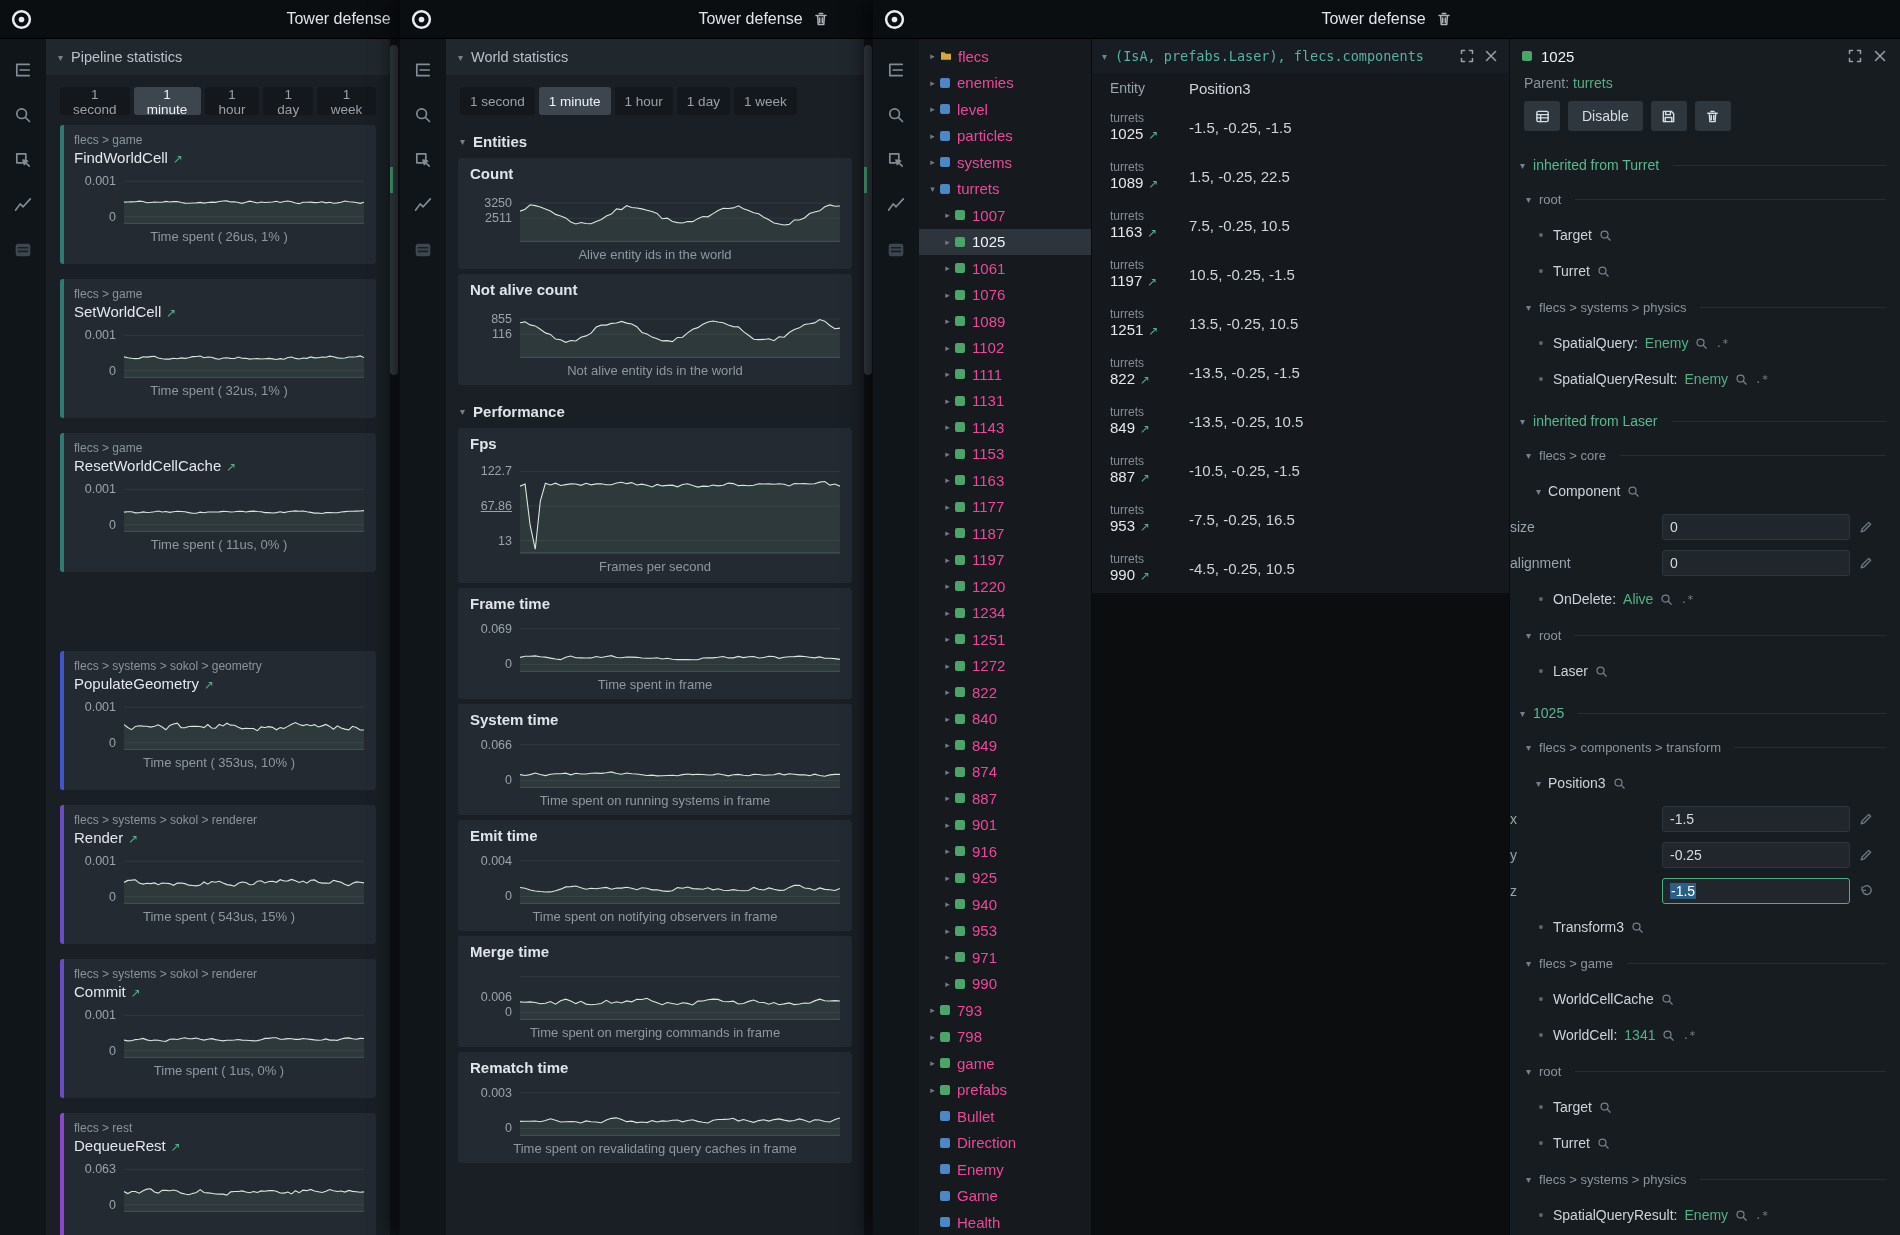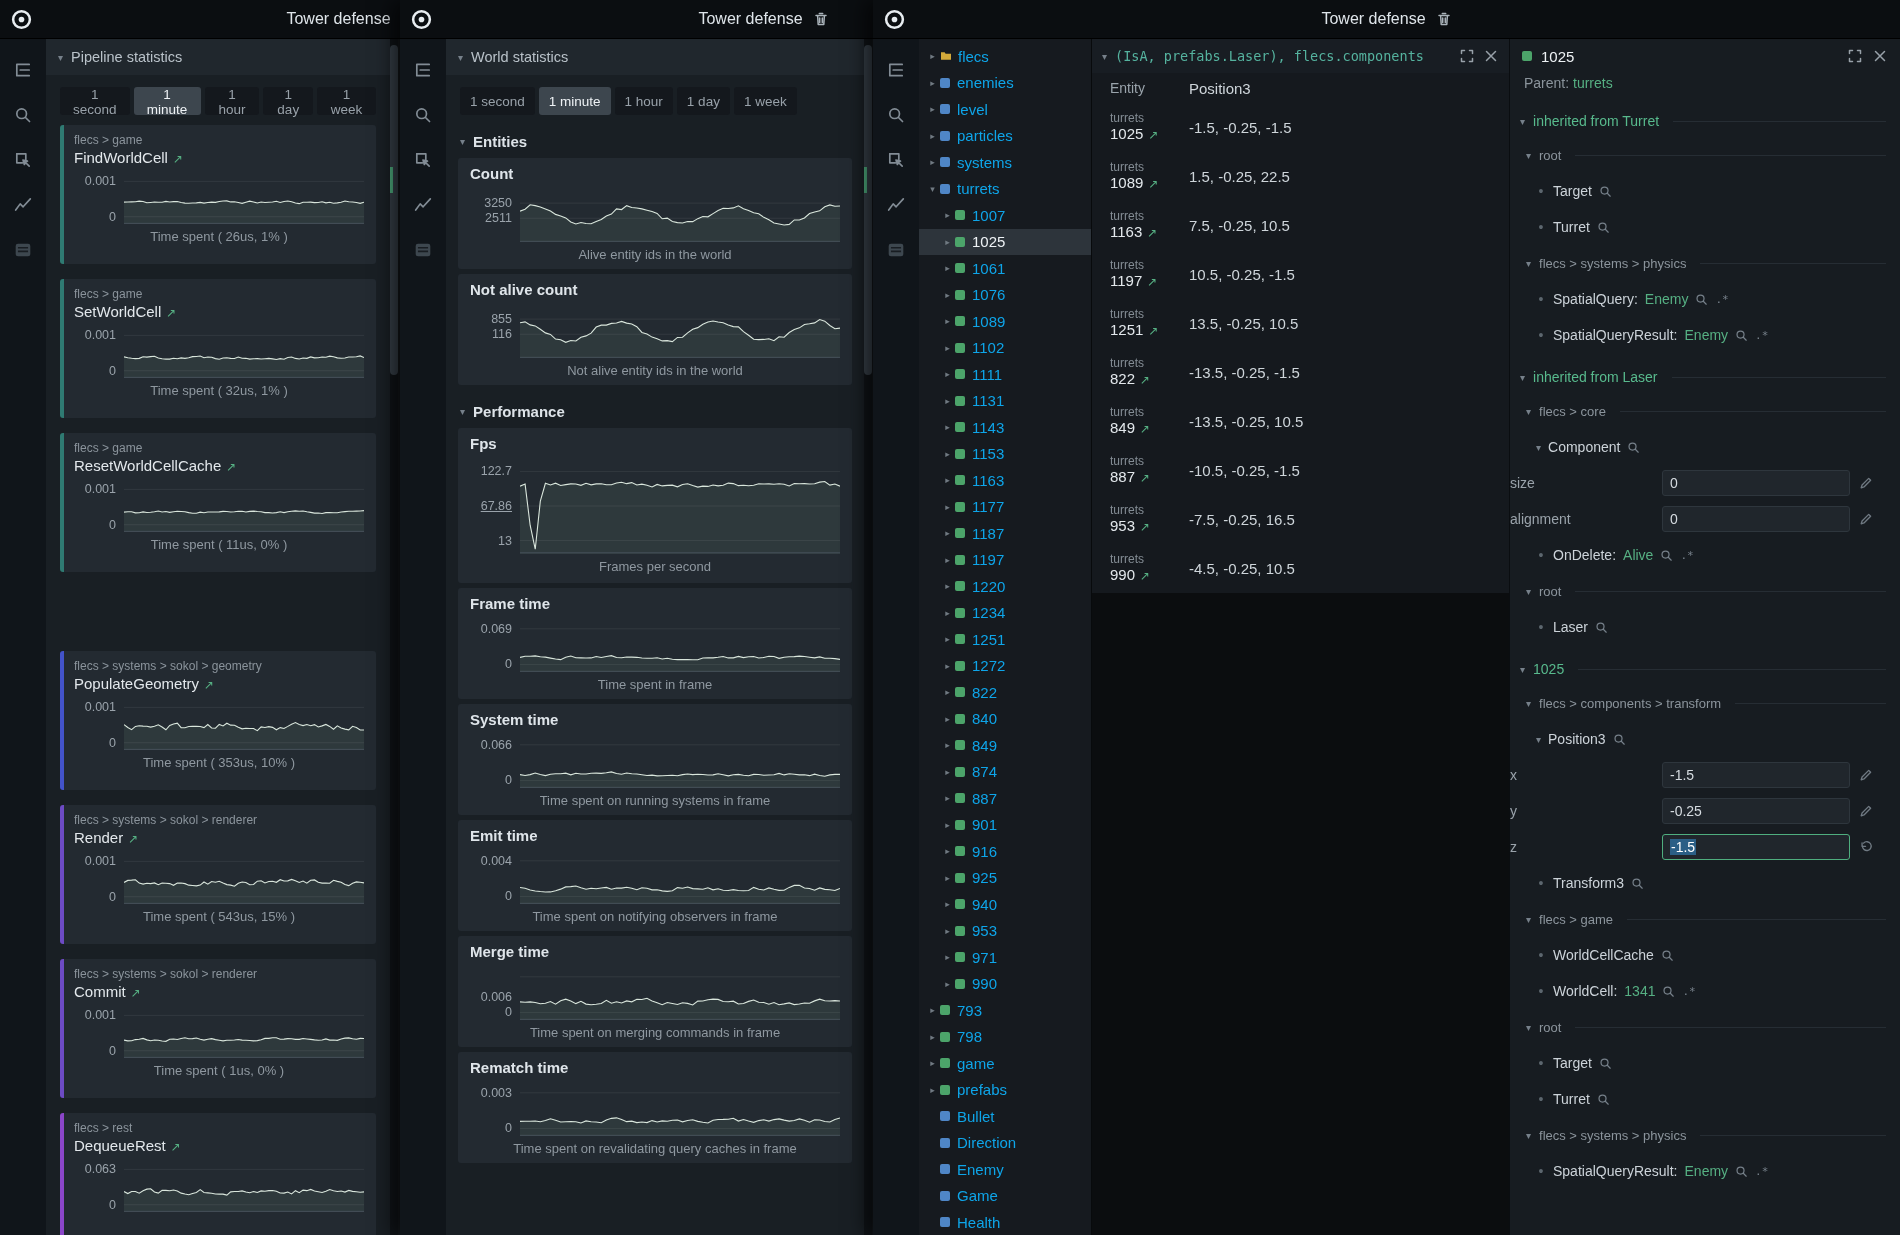--- a/index.html
+++ b/index.html
@@ -54,21 +54,21 @@
   .w1 .vscroll{left:390px}.w2 .vscroll{left:464px}
   .vthumb{position:absolute;left:0;right:0;top:6px;height:330px;background:#38414a;border-radius:4px}
   .smark{position:absolute;left:0;width:3px;top:128px;height:26px;background:#4fae7f;z-index:2}
   
   .tree{position:absolute;left:46px;top:39px;bottom:0;width:172px;background:#161a1f;overflow:hidden;padding-top:4px}
   .trow{display:flex;align-items:center;height:26.5px;cursor:pointer}
   .trow.sel{background:#2d343b}
   .tarr{width:15px;text-align:center;color:#707a82;font-size:9px;flex:none}
   .sq{width:10px;height:10px;border-radius:2px;flex:none;margin-right:7px}
   .tfolder{width:12px;height:12px;flex:none;margin-right:6px;display:inline-flex}
-  .tlabel{font-size:15px;color:#0ea5e9;white-space:nowrap}
+  .tlabel{font-size:15px;color:#ec4899;white-space:nowrap}
   .trow.sel .tlabel{color:#eef2f5}
   .qpanel{position:absolute;left:218px;top:39px;bottom:0;width:418px;background:#0c0e11;border-left:1px solid #080a0c;display:flex;flex-direction:column}
   .qheader{height:34px;background:#181d23;display:flex;align-items:center;gap:8px;padding:0 10px;flex:none}
   .qtext{font-family:"DejaVu Sans Mono",monospace;font-size:13.5px;color:#55b39f;white-space:nowrap;overflow:hidden;flex:1}
   .hicon{width:16px;height:16px;color:#98a1a9;display:inline-flex;flex:none;cursor:pointer}
   .qtable{background:#15191e}
   .qthead{display:flex;height:30px;align-items:center;font-size:14px;color:#9aa4ac}
   .qc1{width:97px;padding-left:18px;flex:none}
   .qc2{flex:1;font-size:15px;color:#ced5da;display:flex;align-items:center}
   .qrow{display:flex;height:49px;align-items:center}
@@ -927,20 +927,40 @@
       <span class="hicon">
           <svg viewBox="0 0 16 16">
             <path d="M3.5 3.5l9 9M12.5 3.5l-9 9" fill="none" stroke="currentColor" stroke-width="1.5" stroke-linecap="round" stroke-linejoin="round"></path>
           </svg>
         </span>
     </div>
     <div class="iparent">
       <span>Parent:</span>
       <b>turrets</b>
     </div>
+    <div class="itoolbar">
+      <button class="ibtn iconb">
+          <svg viewBox="0 0 16 16">
+            <rect x="2" y="2.5" width="12" height="11" rx="1.5" fill="none" stroke="currentColor" stroke-width="1.5" stroke-linecap="round" stroke-linejoin="round"></rect>
+            <path d="M2 6h12M2 9.5h12M6 6v7.5" fill="none" stroke="currentColor" stroke-width="1.5" stroke-linecap="round" stroke-linejoin="round"></path>
+          </svg>
+        </button>
+      <button class="ibtn textb">Disable</button>
+      <button class="ibtn iconb">
+          <svg viewBox="0 0 16 16">
+            <path d="M2.5 2.5h8.5l2.5 2.5v8.5h-11z" fill="none" stroke="currentColor" stroke-width="1.5" stroke-linecap="round" stroke-linejoin="round"></path>
+            <path d="M5 2.5v3.5h5V2.5M4.5 13.5V9h7v4.5" fill="none" stroke="currentColor" stroke-width="1.5" stroke-linecap="round" stroke-linejoin="round"></path>
+          </svg>
+        </button>
+      <button class="ibtn iconb">
+          <svg viewBox="0 0 16 16" width="16" height="16">
+            <path d="M3 4.5h10M6.3 2.5h3.4M4.6 4.5l.6 9h5.6l.6-9M6.7 7v4.5M9.3 7v4.5" fill="none" stroke="currentColor" stroke-width="1.5" stroke-linecap="round" stroke-linejoin="round"></path>
+          </svg>
+        </button>
+    </div>
     <div id="irows">
         <div class="isection">
           <span class="arr">▾</span>
           <span>inherited from Turret</span>
           <span class="hline"></span>
         </div>
         <div class="icrumb">
           <span class="arr">▾</span>
           <span>root</span>
           <span class="hline"></span>

